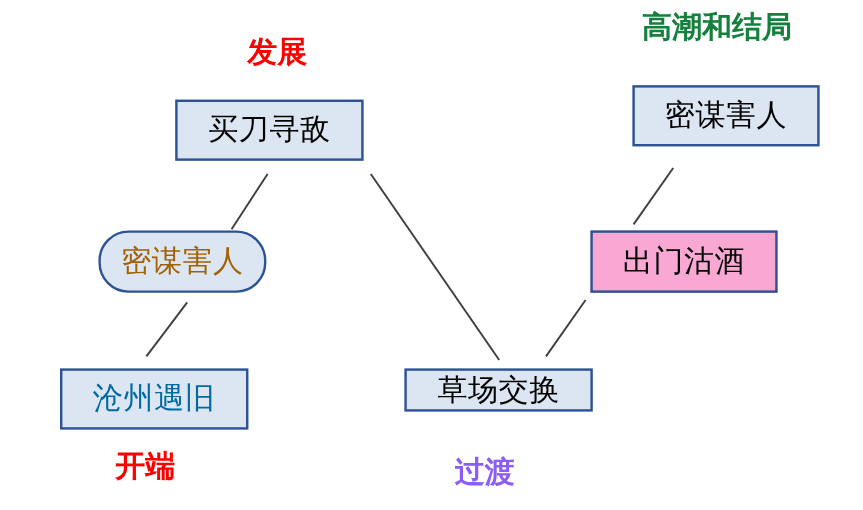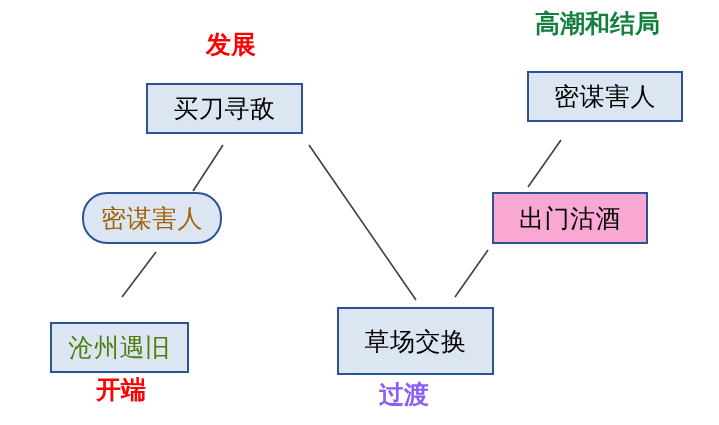--- a/index.html
+++ b/index.html
@@ -62,24 +62,24 @@
       <line x1="528" y1="187" x2="561" y2="140" stroke="#3f3f3f" stroke-width="1.6"></line>
     </svg>
 
   <div id="node-layer">
       <div class="node" style="left: 146px; top: 83px; width: 157px; height: 51px; background: rgb(220, 230, 242); border-color: rgb(46, 83, 148); color: rgb(0, 0, 0);">
         <span>买刀寻敌</span>
       </div>
       <div class="node" style="left: 82px; top: 192px; width: 140px; height: 52px; background: rgb(220, 230, 242); border-color: rgb(46, 83, 148); color: #a16207; border-radius: 25px;">
         <span>密谋害人</span>
       </div>
-      <div class="node" style="left: 50px; top: 322px; width: 139px; height: 51px; background: rgb(220, 230, 242); border-color: rgb(46, 83, 148); color: #4d7c0f;">
+      <div class="node" style="left: 50px; top: 307px; width: 157px; height: 51px; background: rgb(220, 230, 242); border-color: rgb(46, 83, 148); color: #0369a1;">
         <span>沧州遇旧</span>
       </div>
-      <div class="node" style="left: 337px; top: 307px; width: 157px; height: 68px; background: rgb(220, 230, 242); border-color: rgb(46, 83, 148); color: rgb(0, 0, 0);">
+      <div class="node" style="left: 337px; top: 307px; width: 157px; height: 36px; background: rgb(220, 230, 242); border-color: rgb(46, 83, 148); color: rgb(0, 0, 0);">
         <span>草场交换</span>
       </div>
       <div class="node" style="left: 492px; top: 192px; width: 156px; height: 52px; background: #f9a8d4; border-color: rgb(46, 83, 148); color: rgb(0, 0, 0);">
         <span>出门沽酒</span>
       </div>
       <div class="node" style="left: 527px; top: 71px; width: 156px; height: 51px; background: rgb(220, 230, 242); border-color: rgb(46, 83, 148); color: rgb(0, 0, 0);">
         <span>密谋害人</span>
       </div>
     </div>
   <div id="label-layer">

